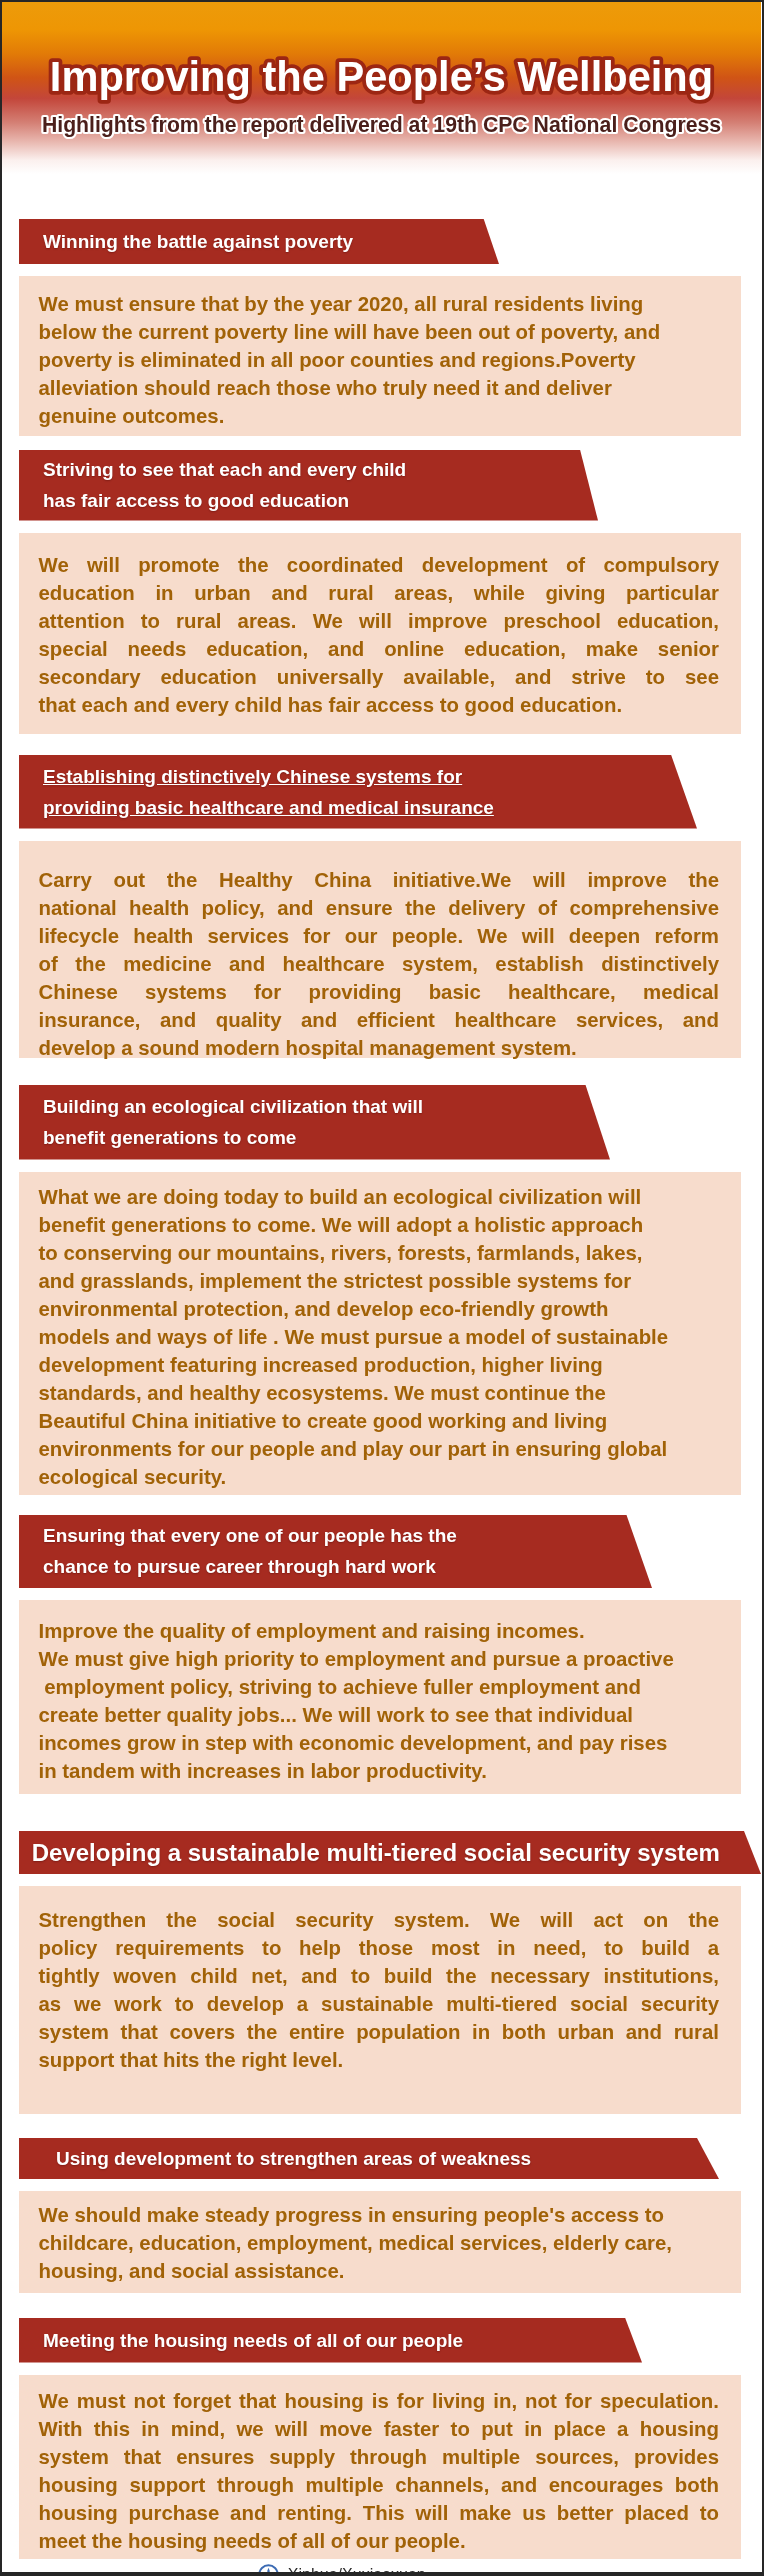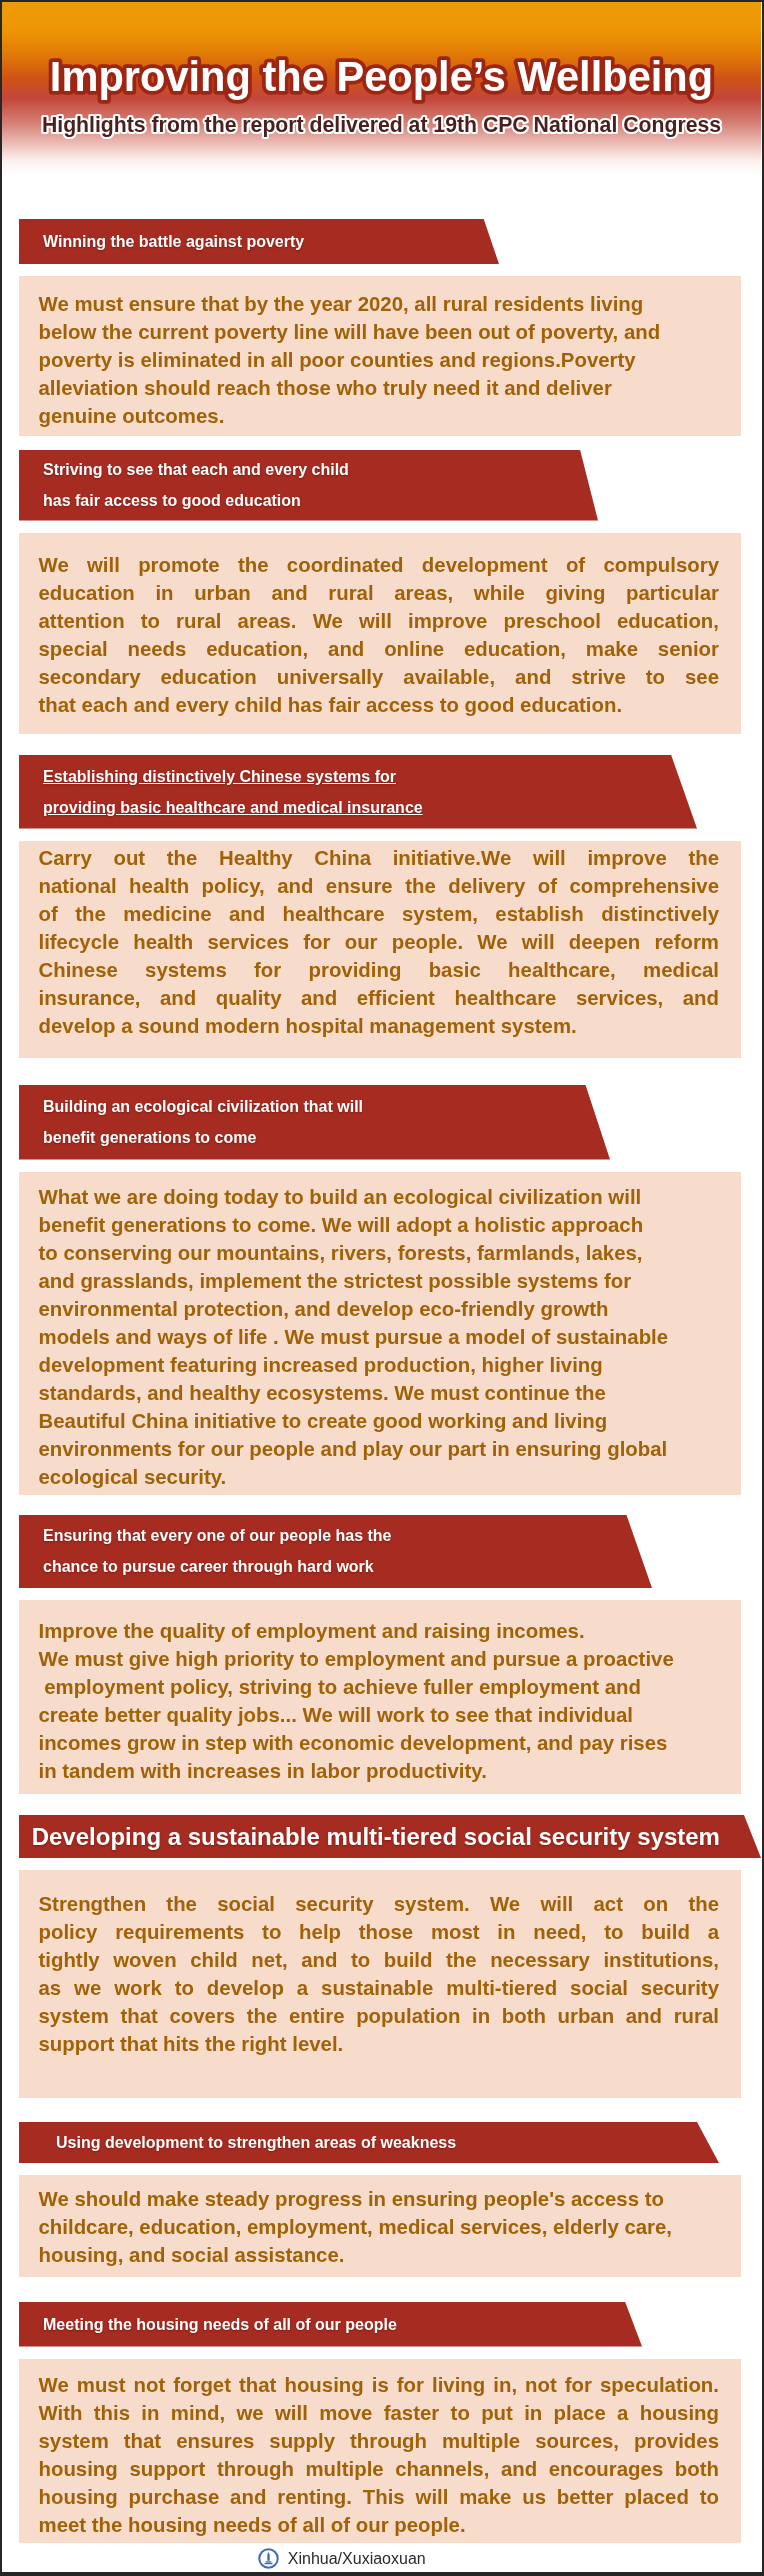--- a/index.html
+++ b/index.html
@@ -25,50 +25,50 @@
     paint-order:stroke; stroke-linejoin:round;
   }
   .hdr-sub {
     font-family:"Liberation Sans", sans-serif; font-weight:bold; font-size:25px;
     fill:#4B1F1B; stroke:#ffffff; stroke-width:5px;
     paint-order:stroke; stroke-linejoin:round;
   }
 
   
   .banner {
-    background:#A62B20; color:#ffffff; font-weight:bold; font-size:16px;
+    background:#A62B20; color:#ffffff; font-weight:bold; font-size:19px;
     margin-left:17px; box-sizing:border-box; padding-left:24px;
     display:flex; flex-direction:column; justify-content:center;
     clip-path:polygon(0 0, calc(100% - var(--slant)) 0, 100% 100%, 0 100%);
     text-shadow:0 0.8px 1.7px rgba(60,0,0,.35);
   }
   .banner .line { line-height:31px; white-space:pre; }
 
   .s1 .banner { width:480px; height:45px; --slant:15.3px; margin-top:45px; }
   .s2 .banner { width:579px; height:71px; --slant:18px; margin-top:13.6px; }
   .s3 .banner { width:678px; height:74px; --slant:26px; margin-top:21px;text-decoration:underline; }
   .s4 .banner { width:591px; height:75px; --slant:24.6px; margin-top:27px; }
   .s5 .banner { width:633px; height:73px; --slant:25.5px; margin-top:20.4px; }
-  .s6 .banner { width:742px; height:43px; --slant:17px; margin-top:21px; font-size:24px; padding-left:12.7px; }
+  .s6 .banner { width:742px; height:43px; --slant:17px; margin-top:37px; font-size:24px; padding-left:12.7px; }
   .s7 .banner { width:700px; height:41px; --slant:22px; margin-top:24px; padding-left:37px; }
   .s8 .banner { width:623px; height:45px; --slant:17px; margin-top:24.6px; }
 
   
   .box {
     background:#F7DCCC; color:#a16207; font-weight:bold; font-size:20.4px;
     width:722px; margin-left:17px; margin-top:12px; box-sizing:border-box;
     padding-left:19.5px; padding-right:22px;
   }
   .box .line { line-height:28px; white-space:pre-wrap; }
   .box.justify .line { white-space:normal; text-align:justify; text-align-last:justify; }
   .box.justify .line:last-child { text-align-last:auto; }
 
   .s1 .box { height:160px; padding-top:14.4px; }
   .s2 .box { height:201px; padding-top:18px; }
-  .s3 .box { height:217px; padding-top:3px; }
+  .s3 .box { height:217px; padding-top:25px; }
   .s4 .box { height:323px; padding-top:11px; }
   .s5 .box { height:194px; padding-top:17px; }
   .s6 .box { height:228px; padding-top:20.4px; }
   .s7 .box { height:102px; padding-top:10.2px; }
   .s8 .box { height:184px; padding-top:12.7px; }
 
   
   .footer {
     margin-top:5.1px; height:22px; display:flex; align-items:center;
     justify-content:center; position:relative; left:-40px; gap:8.5px;
@@ -116,22 +116,22 @@
   </div>
 
   <div class="section s3">
     <div class="banner">
         <div class="line">Establishing distinctively Chinese systems for</div>
         <div class="line">providing basic healthcare and medical insurance</div>
       </div>
     <div class="box justify">
         <div class="line">Carry out the Healthy China initiative.We will improve the</div>
         <div class="line">national health policy, and ensure the delivery of comprehensive</div>
+        <div class="line">lifecycle health services for our people. We will deepen reform</div>
         <div class="line">of the medicine and healthcare system, establish distinctively</div>
-        <div class="line">lifecycle health services for our people. We will deepen reform</div>
         <div class="line">Chinese systems for providing basic healthcare, medical</div>
         <div class="line">insurance, and quality and efficient healthcare services, and</div>
         <div class="line">develop a sound modern hospital management system.</div>
       </div>
   </div>
 
   <div class="section s4">
     <div class="banner">
         <div class="line">Building an ecological civilization that will</div>
         <div class="line">benefit generations to come</div>

